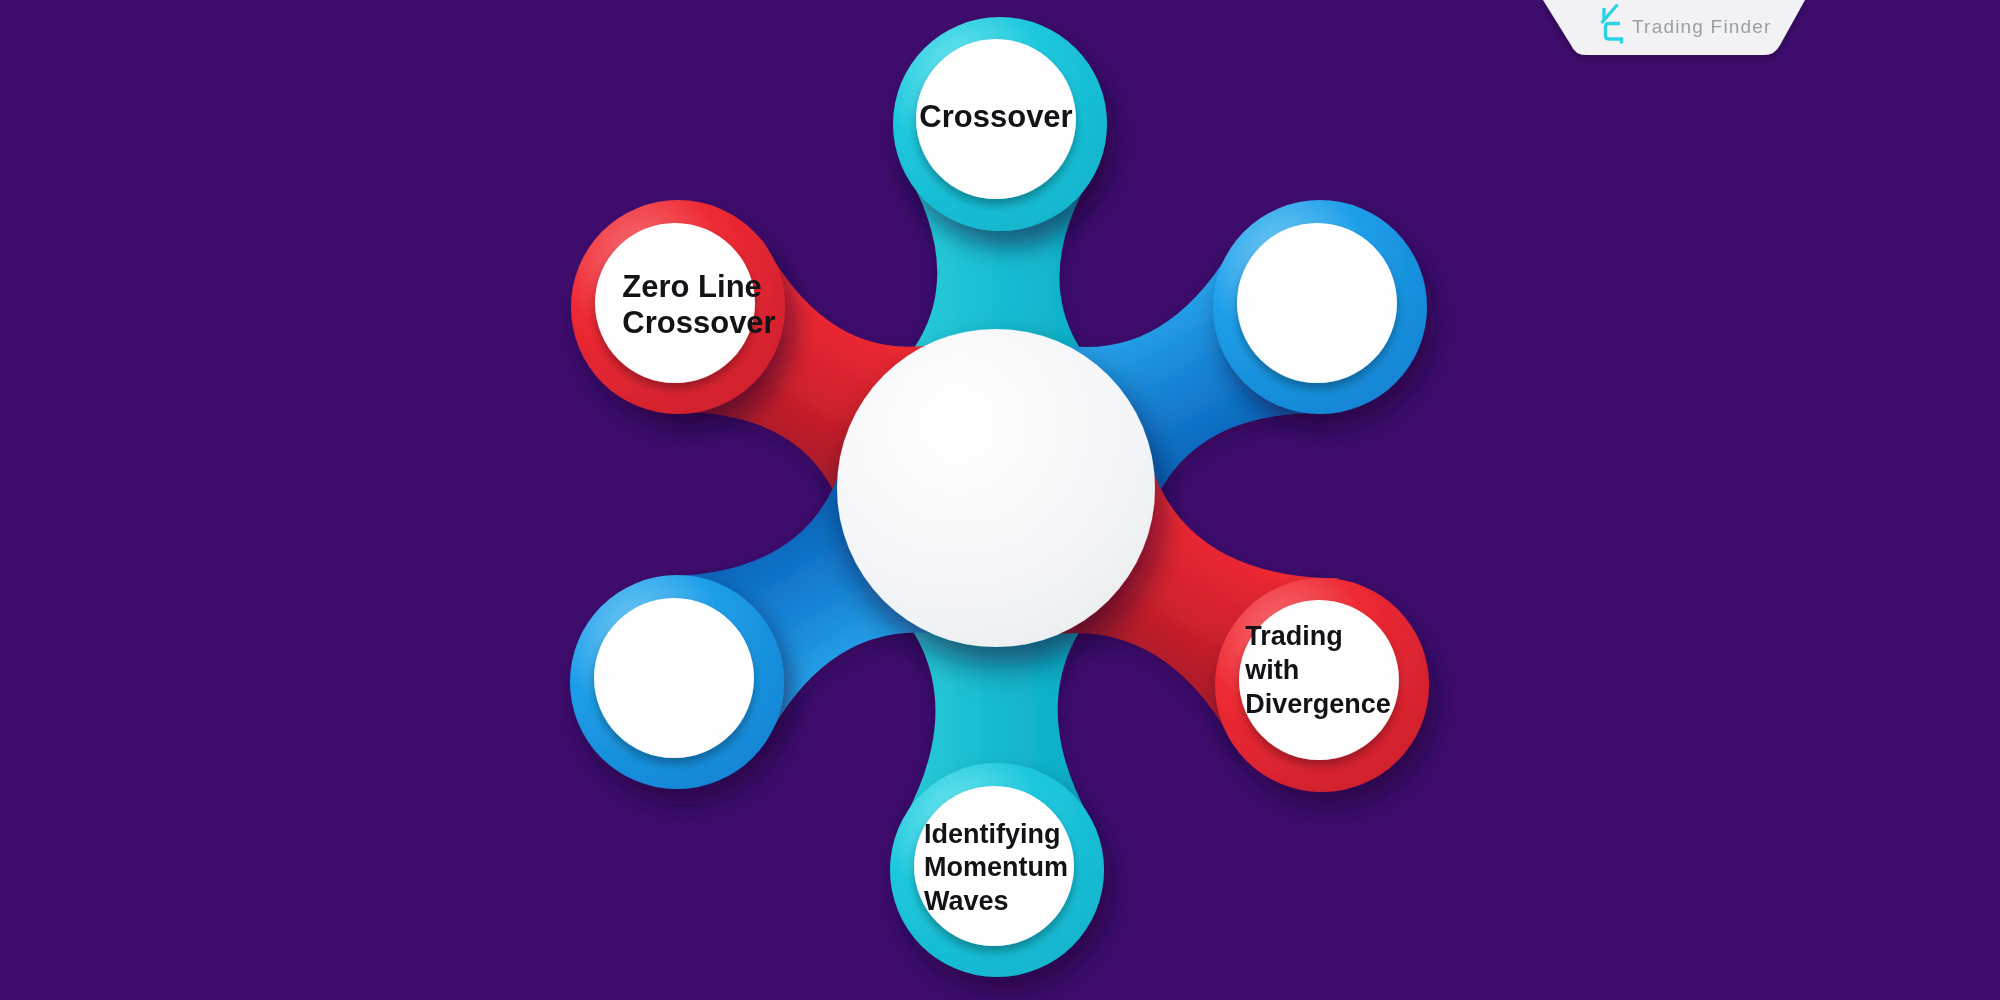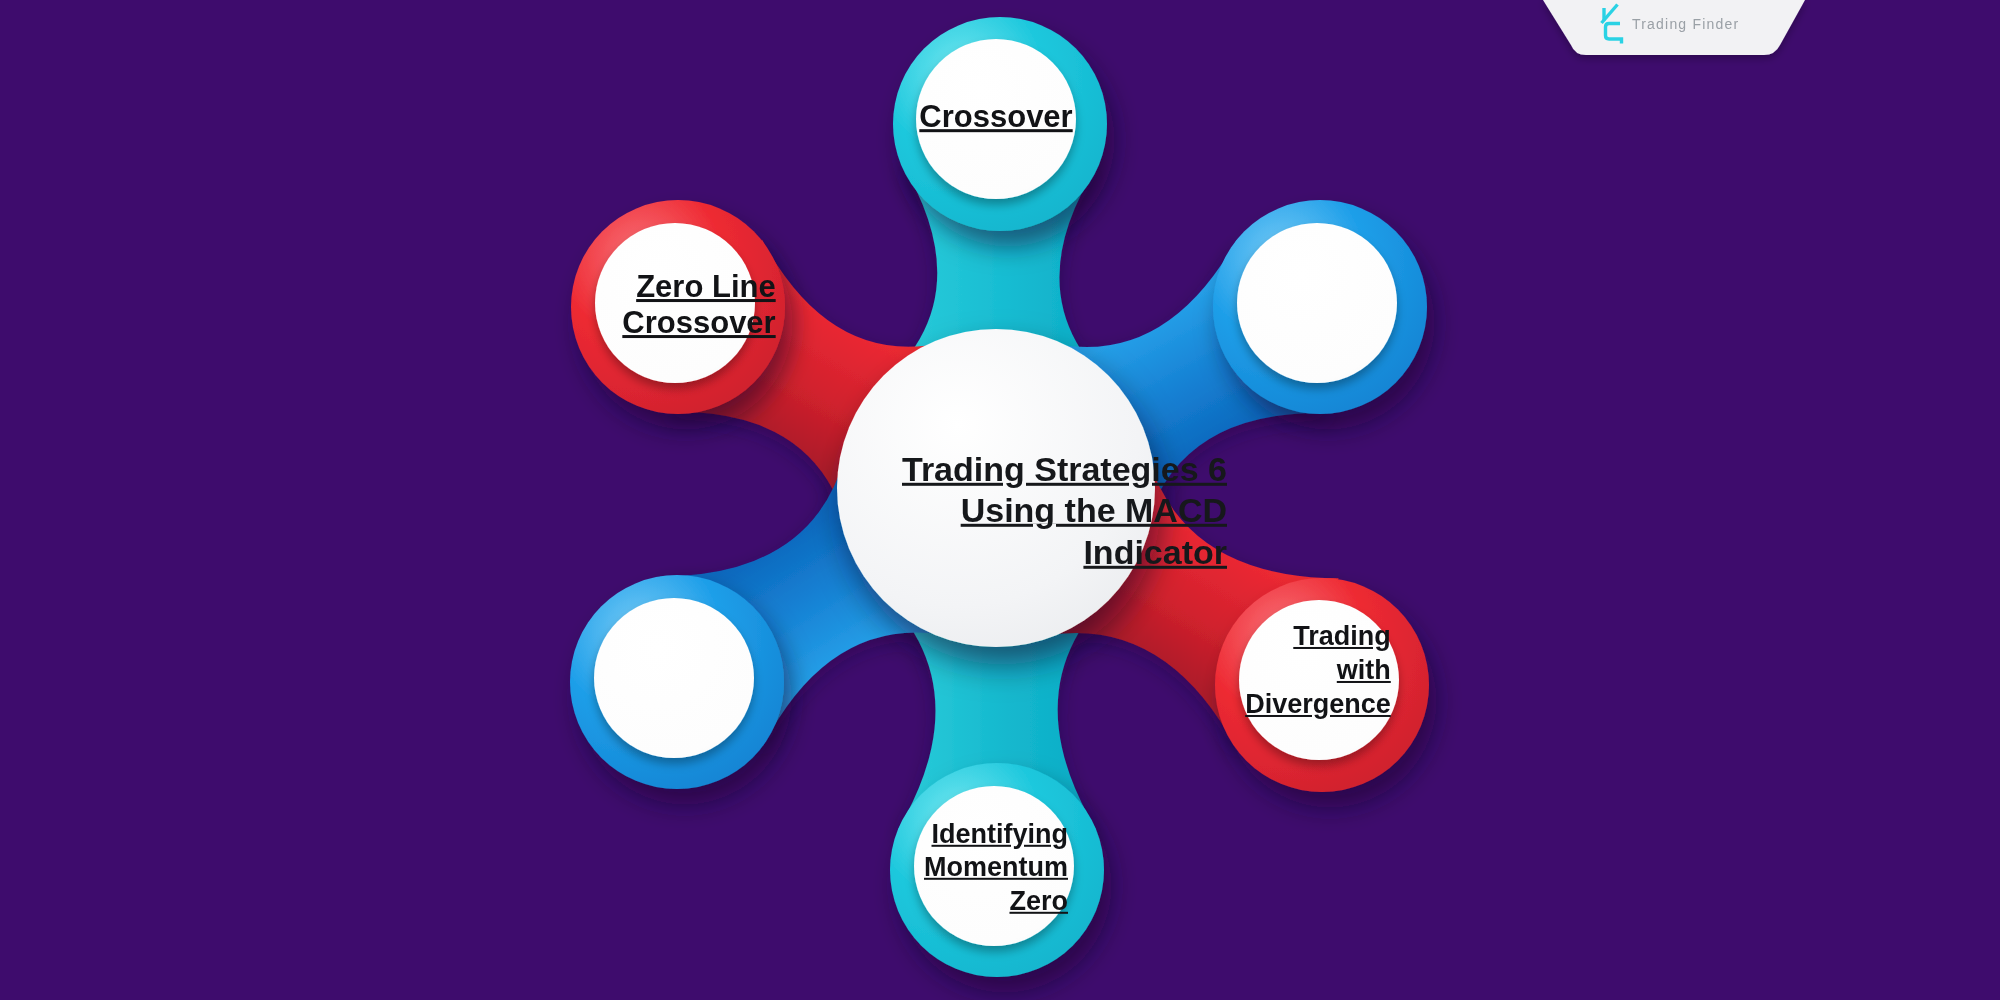--- a/index.html
+++ b/index.html
@@ -7,37 +7,36 @@
     position:relative;
     width:2000px;height:1000px;
     background:#3e0c6d;
     overflow:hidden;
     font-family:"Liberation Sans", sans-serif;
   }
   .canvas svg{position:absolute;left:0;top:0;}
   .lbl{
     position:absolute;
     transform:translate(-50%,-50%);
-    text-align:right;
+    text-align:left;
     white-space:pre-line;
     font-weight:700;
     color:#121316;
     letter-spacing:0;
-    text-decoration:underline;
   }
   .lbl-center{left:997px;top:511px;font-size:34px;line-height:1.22;width:460px;color:#16181b;}
   .lbl-crossover{left:996px;top:117px;font-size:31px;line-height:1.15;}
   .lbl-zero{left:675px;top:305px;font-size:31px;line-height:1.16;margin-left:24px;}
   .lbl-hist{left:1317px;top:311px;font-size:31px;line-height:1.16;}
   .lbl-comb{left:676px;top:680px;font-size:25px;line-height:1.17;}
   .lbl-div{left:1318px;top:670px;font-size:27px;line-height:1.26;}
   .lbl-mom{left:996px;top:868px;font-size:27px;line-height:1.24;}
   .logo-text{
     position:absolute;left:1632px;top:16px;
-    font-size:14px;font-weight:400;color:#9aa0a6;
+    font-size:19px;font-weight:400;color:#9aa0a6;
     letter-spacing:1.2px;white-space:nowrap;
   }
 </style>
 </head>
 <body>
 
 <div class="canvas">
 
   <svg width="2000" height="1000" viewBox="0 0 2000 1000">
     <defs>
@@ -161,27 +160,24 @@
     <g>
       <path fill="#f2f2f4" filter="url(#fBadge)" d="M1543,0 L1805,0 L1780,45 Q1775,55 1764,55 L1586,55 Q1575,55 1571,45 Z"></path>
       <g stroke="#2ad2e4" stroke-width="3.4" fill="none">
         <path d="M1617.5,4.5 L1601.5,23"></path>
         <path d="M1604,8 L1604,20.5"></path>
         <path d="M1620,23.5 L1609,23.5 Q1605.5,23.5 1605.5,27 L1605.5,35.5 Q1605.5,39 1609,39 L1621.5,39 L1621.5,43.5"></path>
       </g>
     </g>
   </svg>
 
-  <div class="lbl lbl-center">Trading Strategies 6
-Using the MACD
-Indicator</div>
   <div class="lbl lbl-crossover">Crossover</div>
   <div class="lbl lbl-div">Trading
 with
 Divergence</div>
   <div class="lbl lbl-mom">Identifying
 Momentum
-Zero</div>
+Waves</div>
   <div class="lbl lbl-zero">Zero Line
 Crossover</div>
 
   <div class="logo-text">Trading Finder</div>
 </div>
 
 </body></html>

